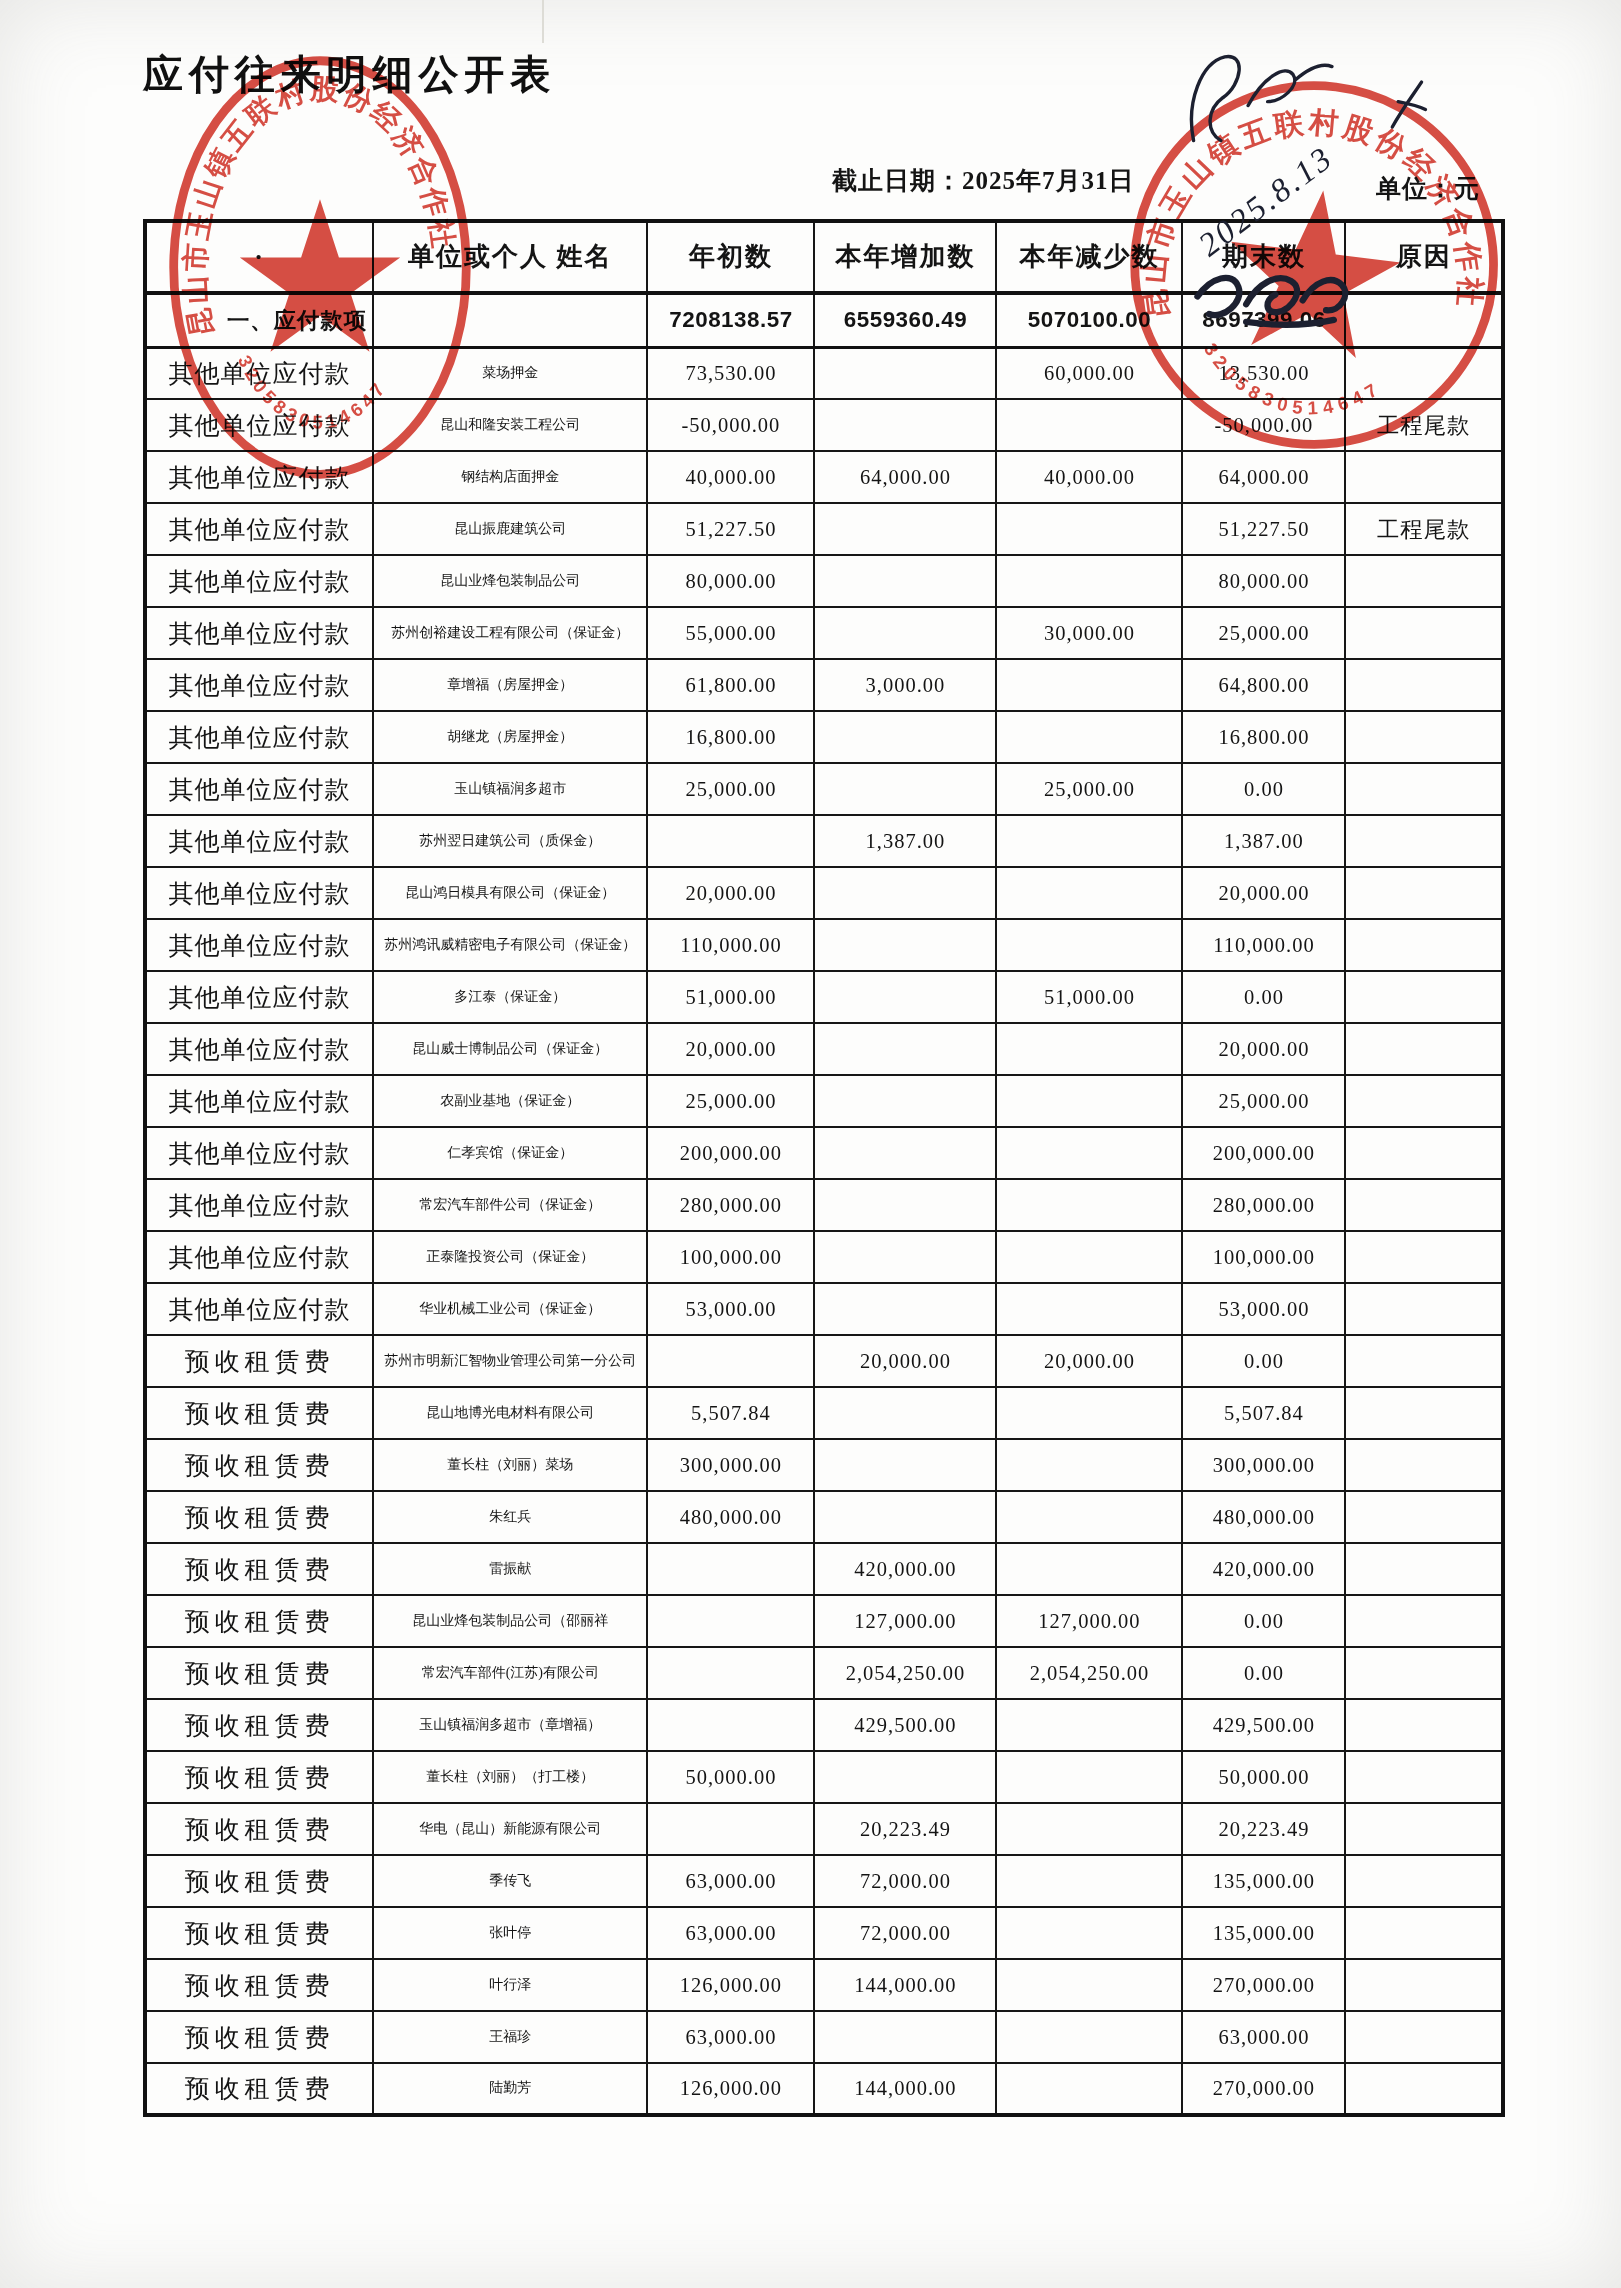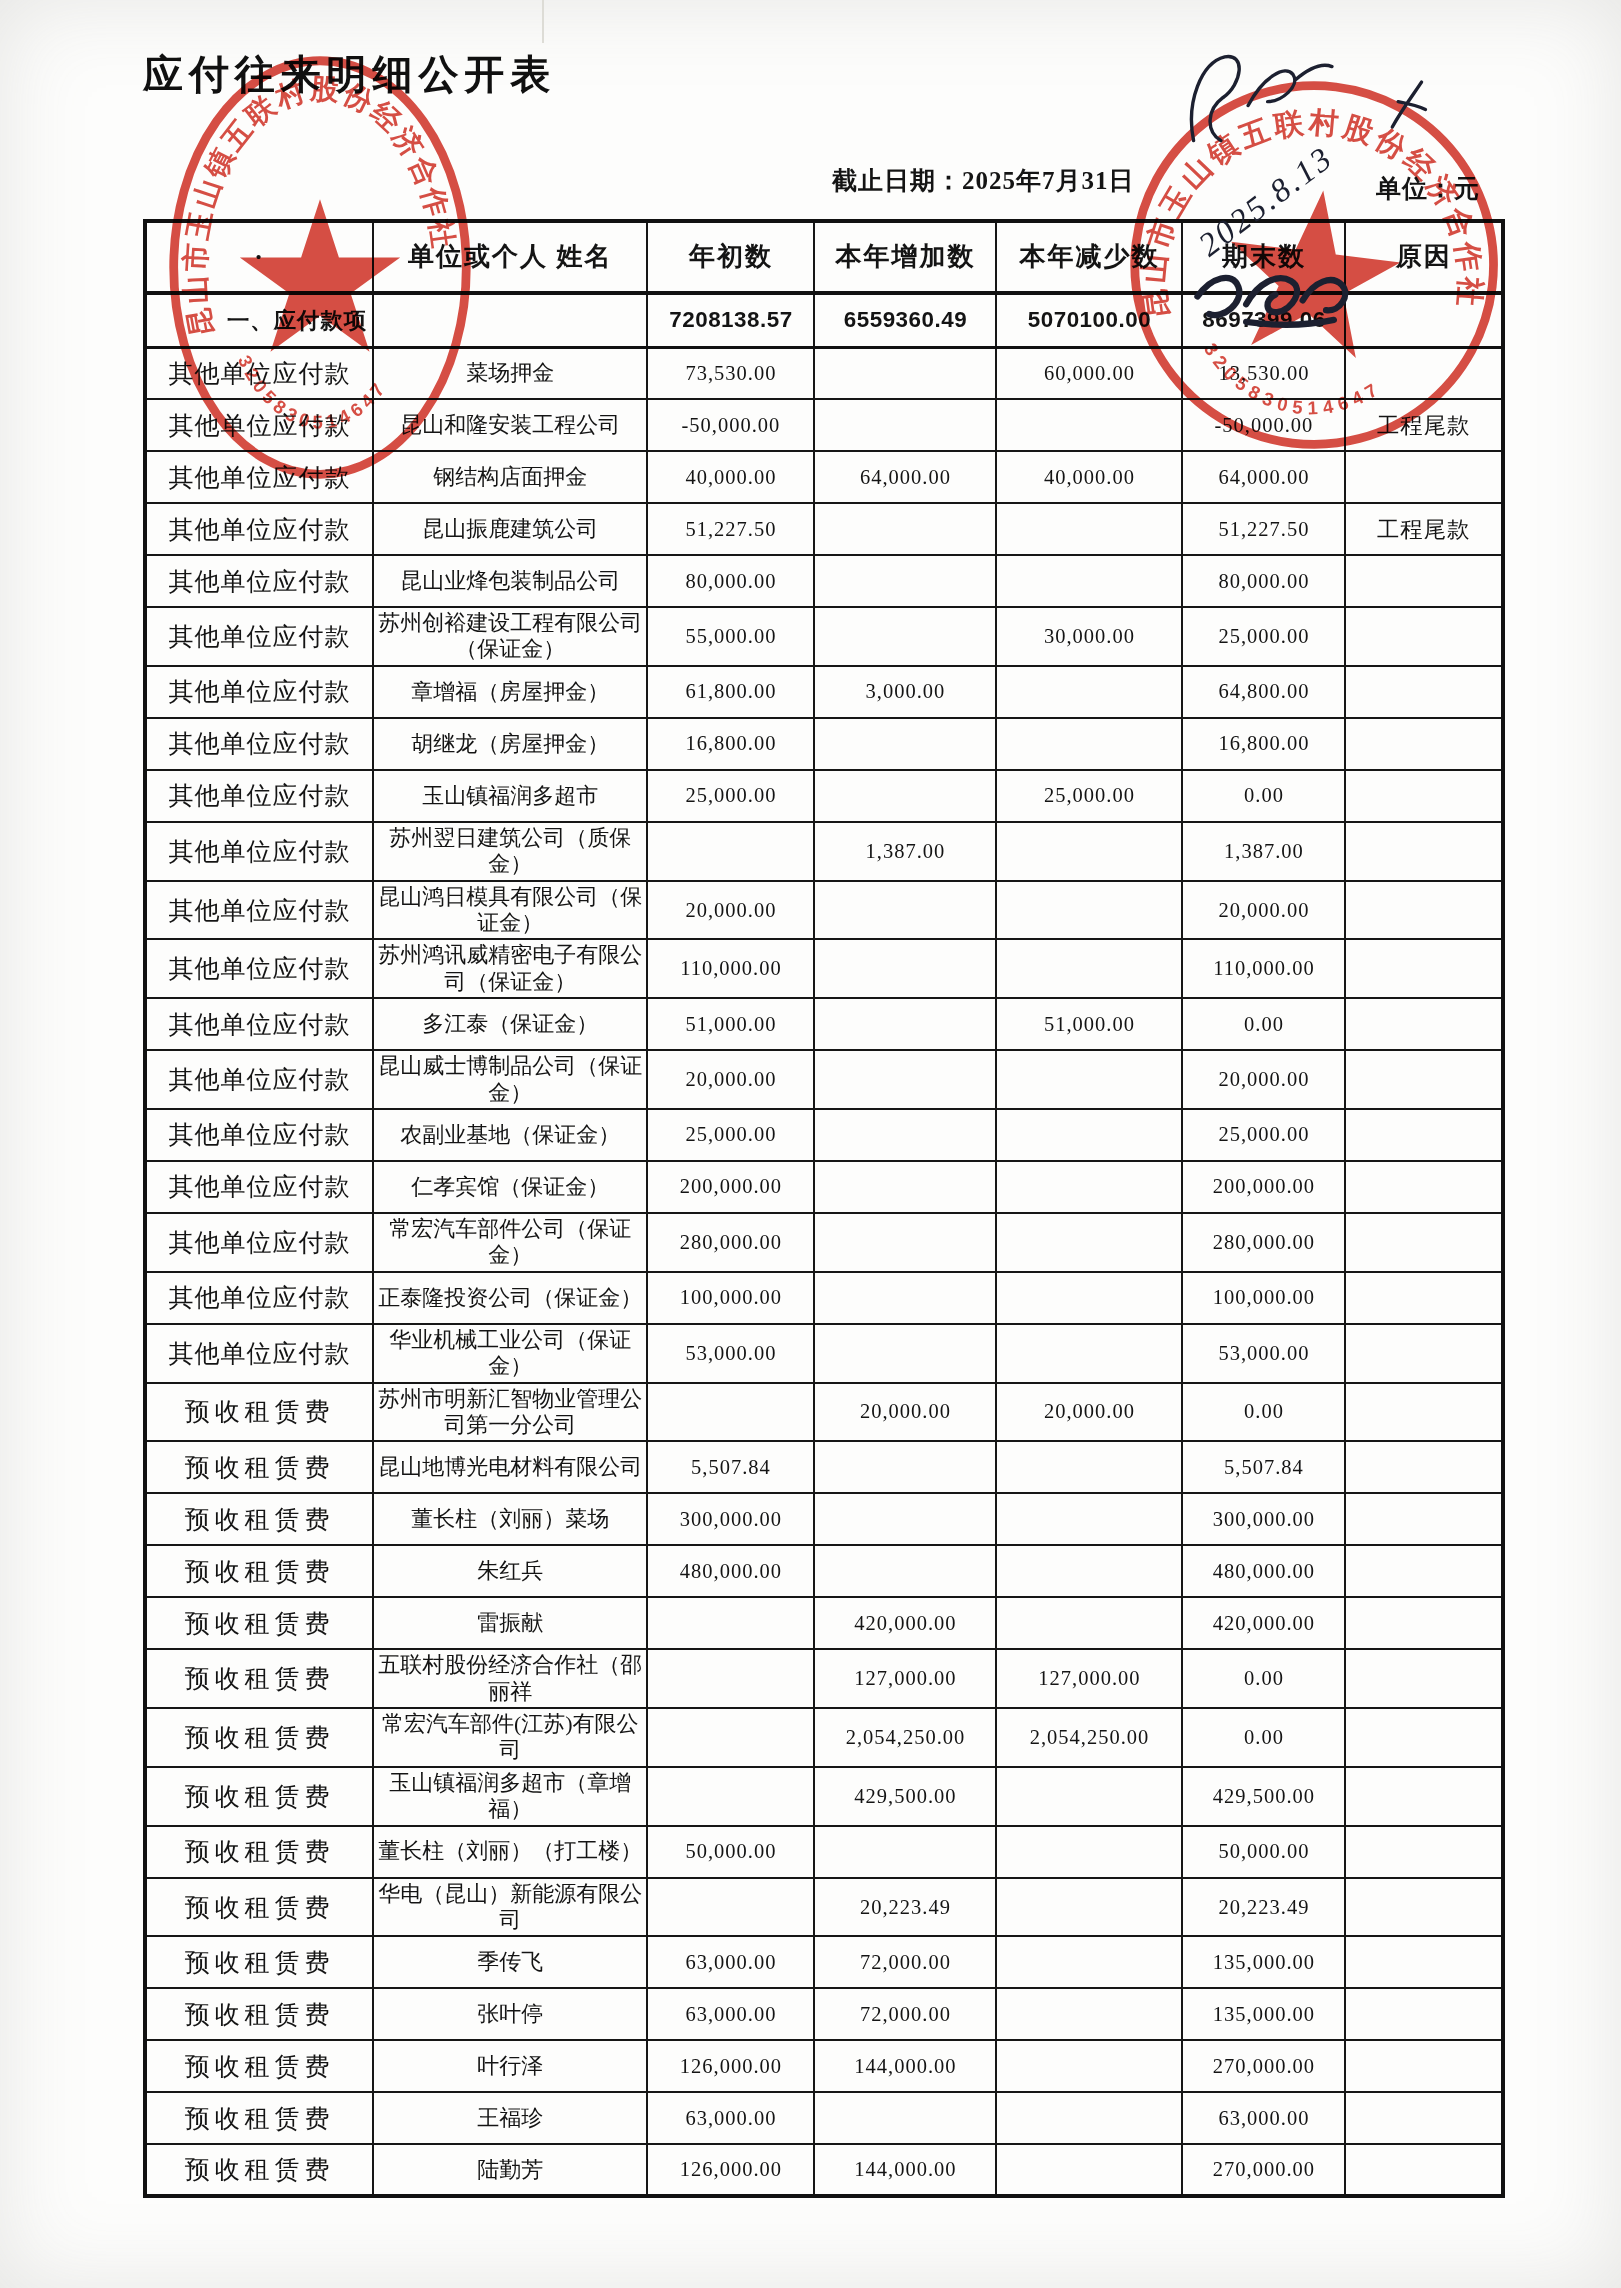--- a/index.html
+++ b/index.html
@@ -36,21 +36,21 @@
   thead th{height:60px;font-size:26px;font-weight:600;letter-spacing:2px;
     border-bottom:4.9px solid #111;}
   tr.summary td{height:43px;border-bottom:3.9px solid #111;}
   td.sum-label{text-align:right;padding-left:7.8px;
     font-size:22.4px;font-weight:700;letter-spacing:1px;}
   td.sum-num{font-family:"Liberation Sans","DejaVu Sans",sans-serif;
     font-size:22.4px;font-weight:700;letter-spacing:0.5px;}
   tbody tr.data-row{height:52px;}
   td.category-cell{font-size:25px;letter-spacing:1px;}
   td.category-cell.sp{letter-spacing:4.9px;}
-  td.name-cell{font-size:22px;line-height:1.2;padding:2px 3.9px;margin-top:8px;}
+  td.name-cell{font-size:14px;line-height:1.2;padding:2px 3.9px;margin-top:8px;}
   td.num-cell{font-size:20.5px;letter-spacing:1px;white-space:nowrap;}
   td.reason-cell{font-size:22.4px;letter-spacing:1px;margin-left:48px;}
 
   .seal{position:absolute;pointer-events:none;opacity:.82;mix-blend-mode:multiply;}
   .seal-left{left:159px;top:51px;}
   .seal-right{left:1120px;top:70px;transform:rotate(7deg);}
   .handwriting{position:absolute;left:1100px;top:11.7px;pointer-events:none;}
 </style>
 </head>
 <body>
@@ -307,21 +307,21 @@
         <td class="category-cell sp">预收租赁费</td>
         <td class="name-cell">雷振献</td>
         <td class="num-cell"></td>
         <td class="num-cell">420,000.00</td>
         <td class="num-cell"></td>
         <td class="num-cell">420,000.00</td>
         <td class="reason-cell"></td>
       </tr>
       <tr class="data-row">
         <td class="category-cell sp">预收租赁费</td>
-        <td class="name-cell">五联村股份经济合作社（邵丽祥</td>
+        <td class="name-cell">昆山业烽包装制品公司（邵丽祥</td>
         <td class="num-cell"></td>
         <td class="num-cell">127,000.00</td>
         <td class="num-cell">127,000.00</td>
         <td class="num-cell">0.00</td>
         <td class="reason-cell"></td>
       </tr>
       <tr class="data-row">
         <td class="category-cell sp">预收租赁费</td>
         <td class="name-cell">常宏汽车部件(江苏)有限公司</td>
         <td class="num-cell"></td>

